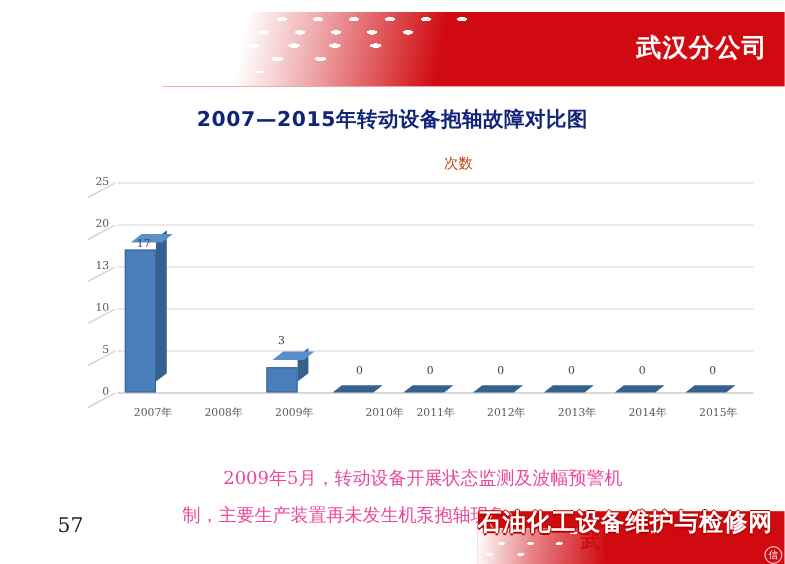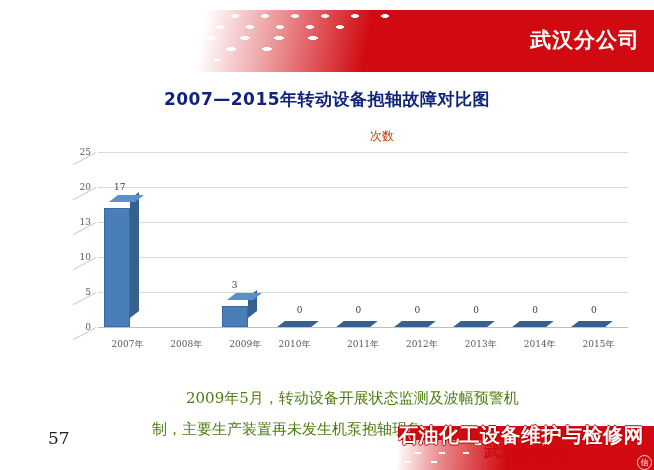--- a/index.html
+++ b/index.html
@@ -69,21 +69,21 @@
   .bar-face{position:absolute;left:0;bottom:0;width:26px;background:#4a7ebb;border:1px solid #3a699f;box-sizing:border-box;}
   .bar-side{position:absolute;width:9px;background:#35618f;}
   .bar-top{position:absolute;height:7px;width:26px;background:#5b8fcc;
      transform:skewX(-52deg);transform-origin:left bottom;}
   .bar-zero{position:absolute;bottom:0;left:6px;width:34px;height:6px;background:#35618f;
      transform:skewX(-52deg);}
   .dlabel{position:absolute;font-size:9px;color:#404040;font-family:"DejaVu Serif",serif;white-space:nowrap;}
   .xlabel{position:absolute;font-size:9px;color:#595959;font-family:"DejaVu Serif",serif;white-space:nowrap;text-align:center;}
 
   
-  .body-text{position:absolute;left:152px;top:383px;width:480px;font-size:15px;color:#4d7c0f;
+  .body-text{position:absolute;left:152px;top:383px;width:480px;font-size:15px;color:#ec4899;
      line-height:31px;font-family:"DejaVu Serif",serif;}
   .body-line{white-space:nowrap;}
   .indent{padding-left:34px;}
   .page-no{position:absolute;left:48px;top:428px;font-size:17px;color:#222;font-family:"DejaVu Serif",serif;}
 
   
   .wm{position:absolute;left:398px;top:418px;width:256px;height:52px;overflow:hidden;}
   .wm-red{position:absolute;left:0;top:8px;width:256px;height:44px;background:#d00a10;}
   .wm-dots{position:absolute;left:0;top:22px;width:160px;height:30px;
      background-image:
@@ -144,38 +144,38 @@
         <div class="ydash" style="top: 35px;"></div>
         <div class="gridline" style="top: 0px;"></div>
         <div class="ytick" style="top: 0px;">25</div>
         <div class="ydash" style="top: 0px;"></div>
         <div class="bar-slot" style="left: 0px; width: 58.8889px;">
           <div class="bar3d" style="height: 119px;">
             <div class="bar-side" style="left: 26px; bottom: 9px; height: 119px; transform: skewY(-38deg); transform-origin: left bottom;"></div>
             <div class="bar-face" style="height: 119px;"></div>
             <div class="bar-top" style="bottom: 125px; left: 5px;"></div>
           </div>
-          <div class="dlabel" style="left: 16px; bottom: 135px;">17</div>
+          <div class="dlabel" style="left: 16px; bottom: 118px;">17</div>
         </div>
         <div class="xlabel" style="left: 0px; width: 58.8889px; top: 186px;">2007年</div>
         <div class="xlabel" style="left: 58.8889px; width: 58.8889px; top: 186px;">2008年</div>
         <div class="bar-slot" style="left: 117.778px; width: 58.8889px;">
           <div class="bar3d" style="height: 21px;">
             <div class="bar-side" style="left: 26px; bottom: 9px; height: 21px; transform: skewY(-38deg); transform-origin: left bottom;"></div>
             <div class="bar-face" style="height: 21px;"></div>
             <div class="bar-top" style="bottom: 27px; left: 5px;"></div>
           </div>
           <div class="dlabel" style="left: 16px; bottom: 37px;">3</div>
         </div>
         <div class="xlabel" style="left: 117.778px; width: 58.8889px; top: 186px;">2009年</div>
         <div class="bar-slot" style="left: 176.667px; width: 58.8889px;">
           <div class="bar-zero"></div>
           <div class="dlabel" style="left: 22px; bottom: 12px;">0</div>
         </div>
-        <div class="xlabel" style="left: 167px; width: 58.8889px; top: 186px;">2010年</div>
+        <div class="xlabel" style="left: 193px; width: 58.8889px; top: 186px;">2010年</div>
         <div class="bar-slot" style="left: 235.556px; width: 58.8889px;">
           <div class="bar-zero"></div>
           <div class="dlabel" style="left: 22px; bottom: 12px;">0</div>
         </div>
         <div class="xlabel" style="left: 235.556px; width: 58.8889px; top: 186px;">2011年</div>
         <div class="bar-slot" style="left: 294.444px; width: 58.8889px;">
           <div class="bar-zero"></div>
           <div class="dlabel" style="left: 22px; bottom: 12px;">0</div>
         </div>
         <div class="xlabel" style="left: 294.444px; width: 58.8889px; top: 186px;">2012年</div>

